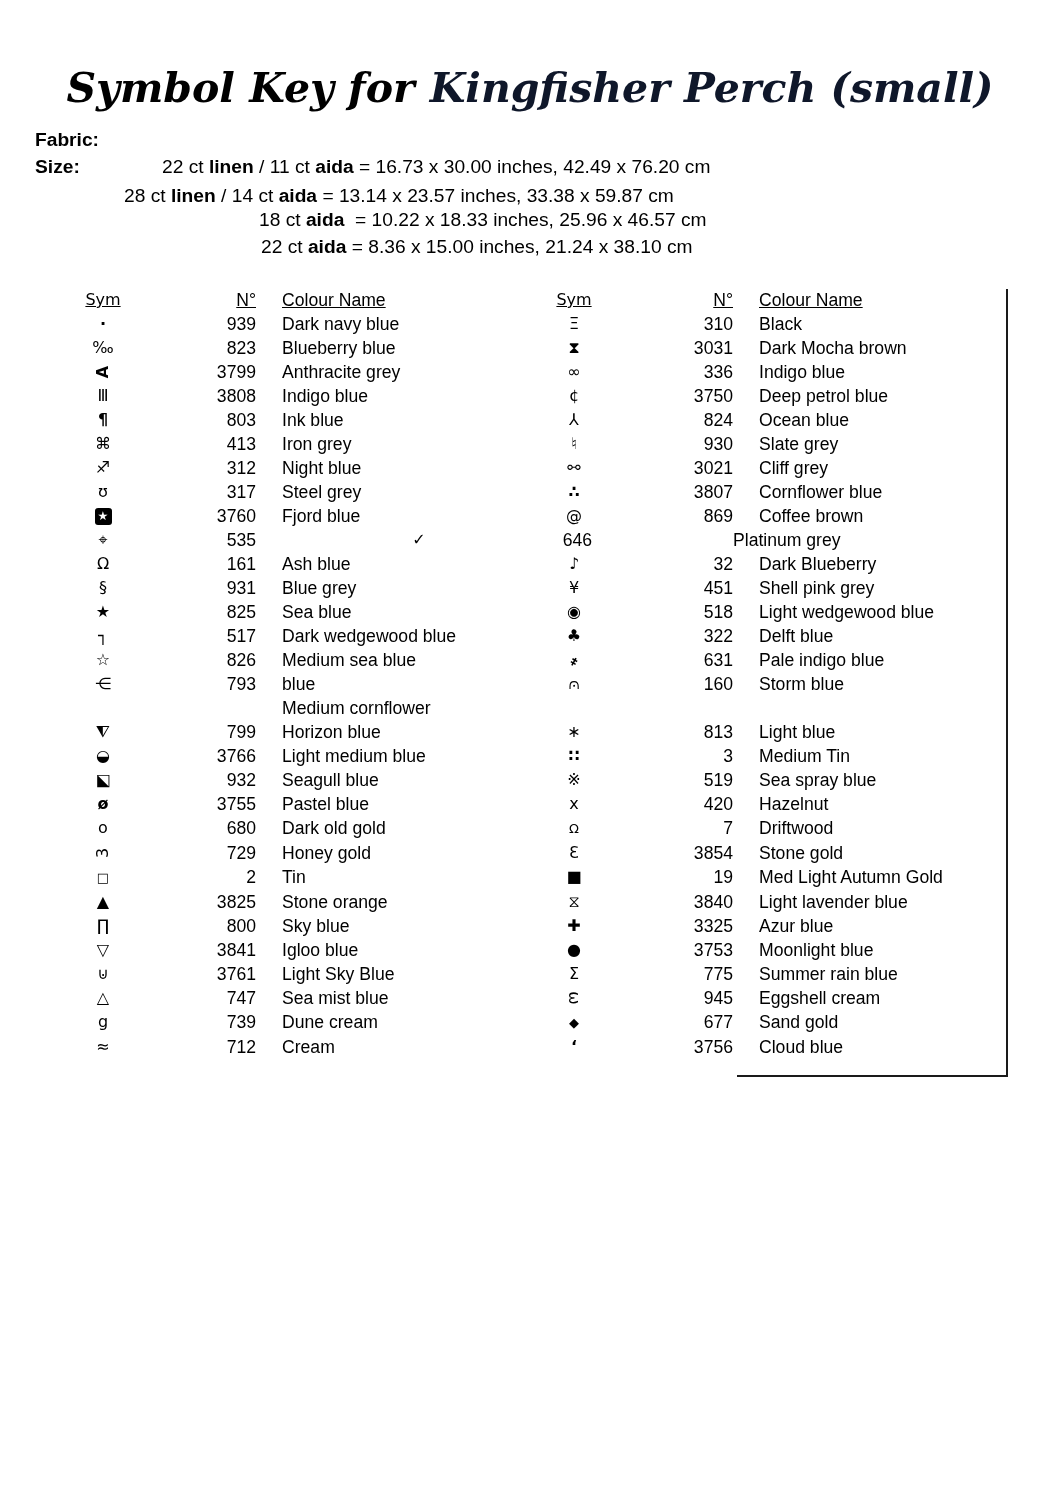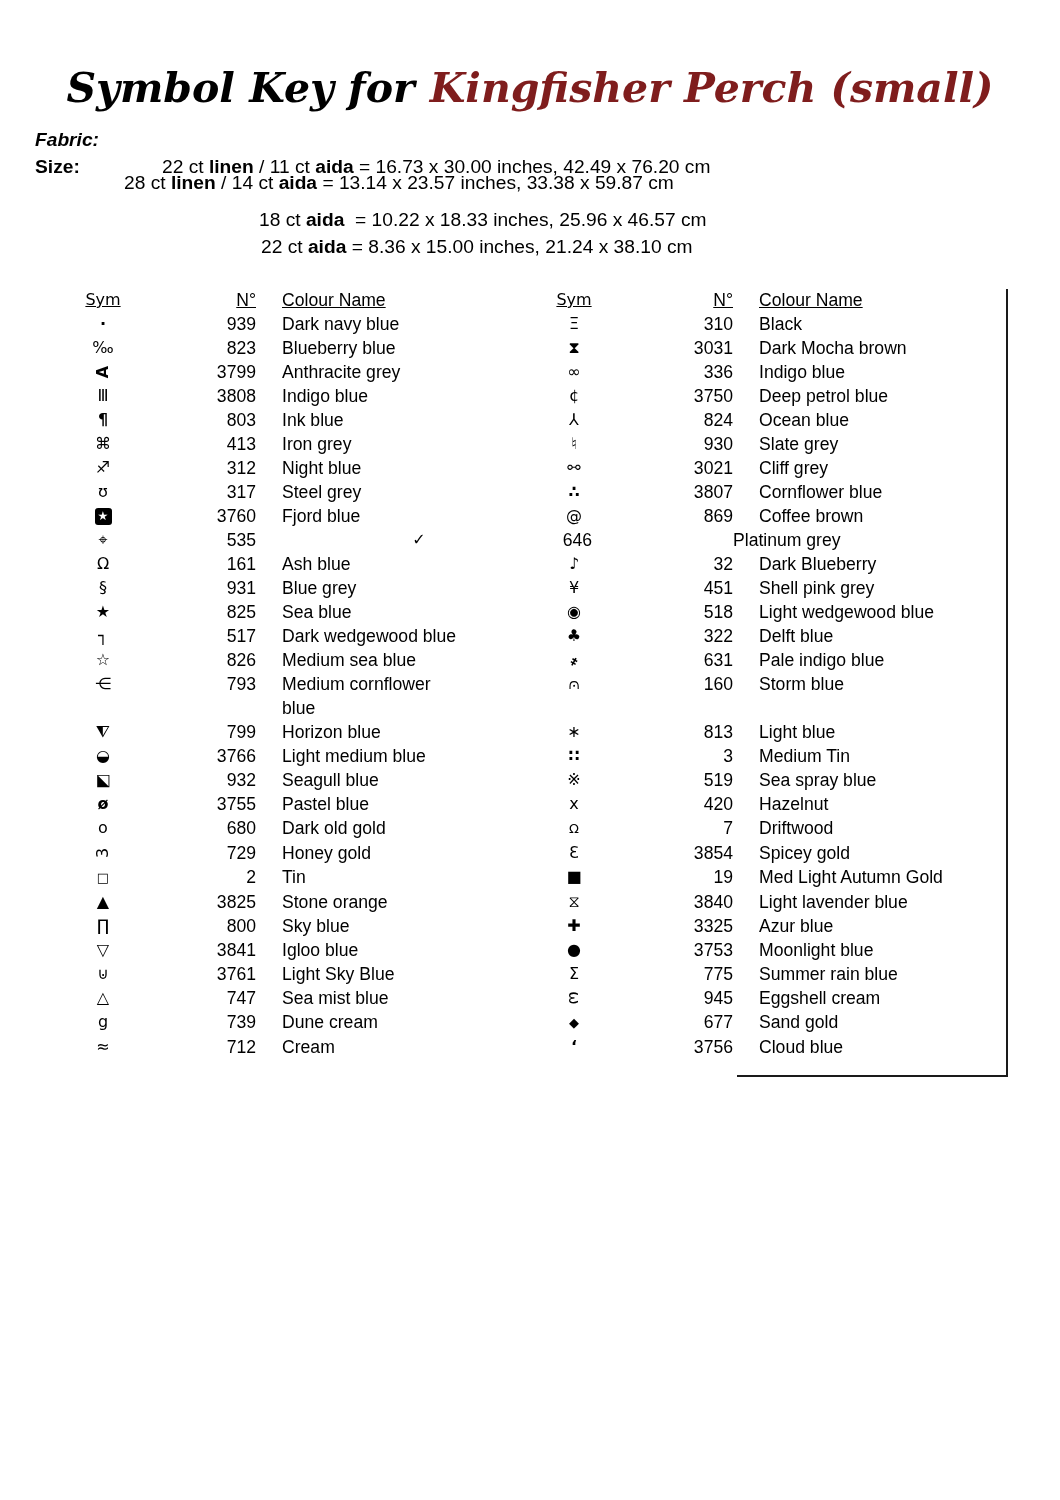--- a/index.html
+++ b/index.html
@@ -15,25 +15,25 @@
     position:absolute; top:66px; left:0; width:100%;
     text-align:center; white-space:nowrap;
     font-family:"DejaVu Serif",serif; font-style:italic; font-weight:bold;
     font-size:41px; line-height:1.1;
   }
   .title .red-part { margin-left:15px; }
 
   
   .meta { position:absolute; font-size:19.2px; line-height:26px; white-space:nowrap; }
   .lbl { font-weight:bold; }
-  .fabric-label { left:35px;  top:127px;font-style:italic; }
+  .fabric-label { left:35px;  top:127px; }
   .fabric-parts { left:127px; top:127px; }
   .size-label   { left:35px;  top:154px; }
   .sz1 { left:130px; top:154px;margin-left:32px; }
-  .sz2 { left:124px; top:170px; }
+  .sz2 { left:124px; top:183px; }
   .sz3 { left:259px; top:207px; }
   .sz4 { left:261px; top:234px; }
 
   
   .ktable { position:absolute; left:85px; top:288px; width:922px; font-size:17.6px; }
   .krow {
     display:grid;
     grid-template-columns:36px 135px 26px 274px 36px 141px 26px 1fr;
     min-height:24px; line-height:24px; align-items:start;
   }
@@ -54,21 +54,21 @@
   
   .vline { position:absolute; left:1006px; top:289px; width:2px; height:788px; background:#1a1a1a; }
   .hline { position:absolute; left:737px; top:1075px; width:271px; height:2px; background:#1a1a1a; }
 </style>
 </head>
 <body>
 
 <div class="page">
 
   <div class="title">
-    <span>Symbol Key for</span><span class="red-part" style="color: #7f1d1d;">Kingfisher Perch (small)</span>
+    <span>Symbol Key for</span><span class="red-part" style="color: #0f172a;">Kingfisher Perch (small)</span>
   </div>
 
   <div class="meta lbl fabric-label">Fabric:</div>
 
   <div class="meta lbl size-label">Size:</div>
   <div class="meta sz1"><span>22 ct </span><b>linen</b><span> / 11 ct </span><b>aida</b><span> = 16.73 x 30.00 inches, 42.49 x 76.20 cm</span></div>
   <div class="meta sz2"><span>28 ct </span><b>linen</b><span> / 14 ct </span><b>aida</b><span> = 13.14 x 23.57 inches, 33.38 x 59.87 cm</span></div>
   <div class="meta sz3"><span>18 ct </span><b>aida</b><span>&nbsp; = 10.22 x 18.33 inches, 25.96 x 46.57 cm</span></div>
   <div class="meta sz4"><span>22 ct </span><b>aida</b><span> = 8.36 x 15.00 inches, 21.24 x 38.10 cm</span></div>
 
@@ -289,22 +289,22 @@
           <div class="cell"></div>
           <div class="cell name">
             <div>Pale indigo blue</div>
           </div>
         </div>
         <div class="krow">
           <div class="cell sym"><span class="symch">⋲</span></div>
           <div class="cell num">793</div>
           <div class="cell"></div>
           <div class="cell name">
+            <div>blue</div>
             <div>Medium cornflower</div>
-            <div>blue</div>
           </div>
           <div class="cell sym"><span class="symch">⩀</span></div>
           <div class="cell num">160</div>
           <div class="cell"></div>
           <div class="cell name">
             <div>Storm blue</div>
           </div>
         </div>
         <div class="krow">
           <div class="cell sym"><span class="symch">⧨</span></div>
@@ -380,21 +380,21 @@
           <div class="cell sym"><span class="symch" style="transform: rotate(-90deg);">3</span></div>
           <div class="cell num">729</div>
           <div class="cell"></div>
           <div class="cell name">
             <div>Honey gold</div>
           </div>
           <div class="cell sym"><span class="symch">Ɛ</span></div>
           <div class="cell num">3854</div>
           <div class="cell"></div>
           <div class="cell name">
-            <div>Spicey gold</div>
+            <div>Stone gold</div>
           </div>
         </div>
         <div class="krow">
           <div class="cell sym"><span class="symch sm">□</span></div>
           <div class="cell num">2</div>
           <div class="cell"></div>
           <div class="cell name">
             <div>Tin</div>
           </div>
           <div class="cell sym"><span class="symch">■</span></div>

